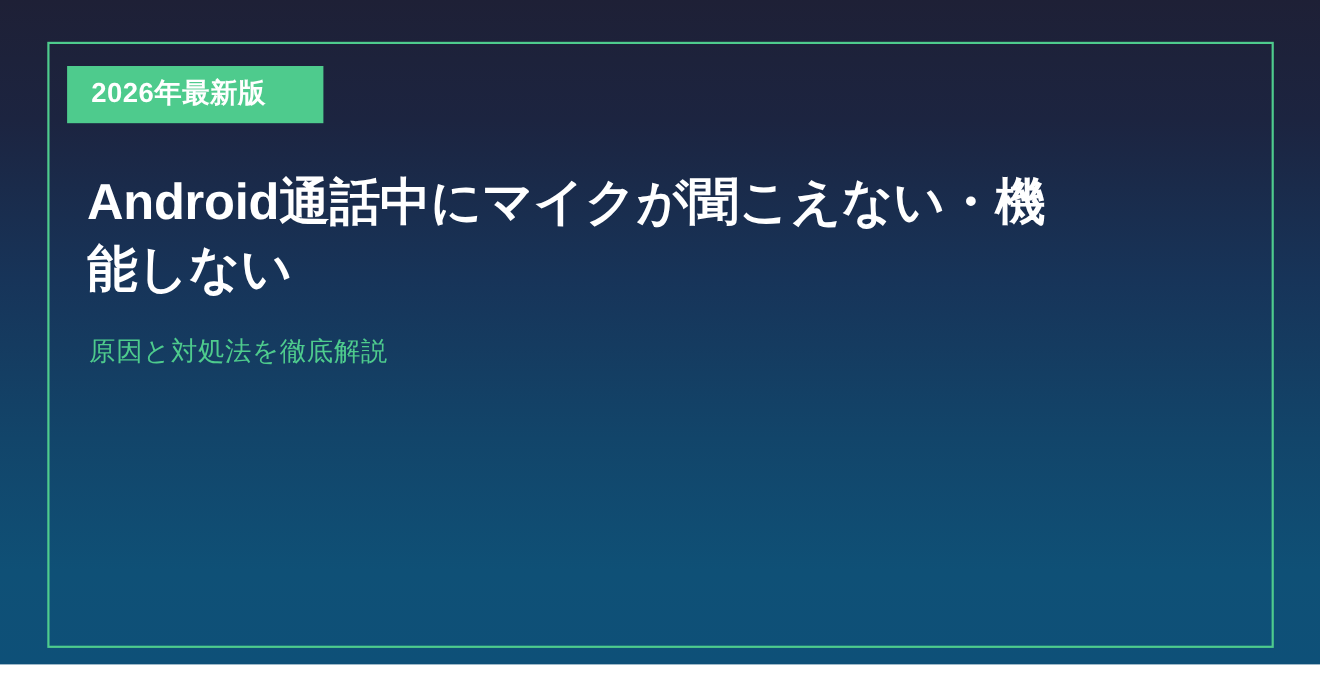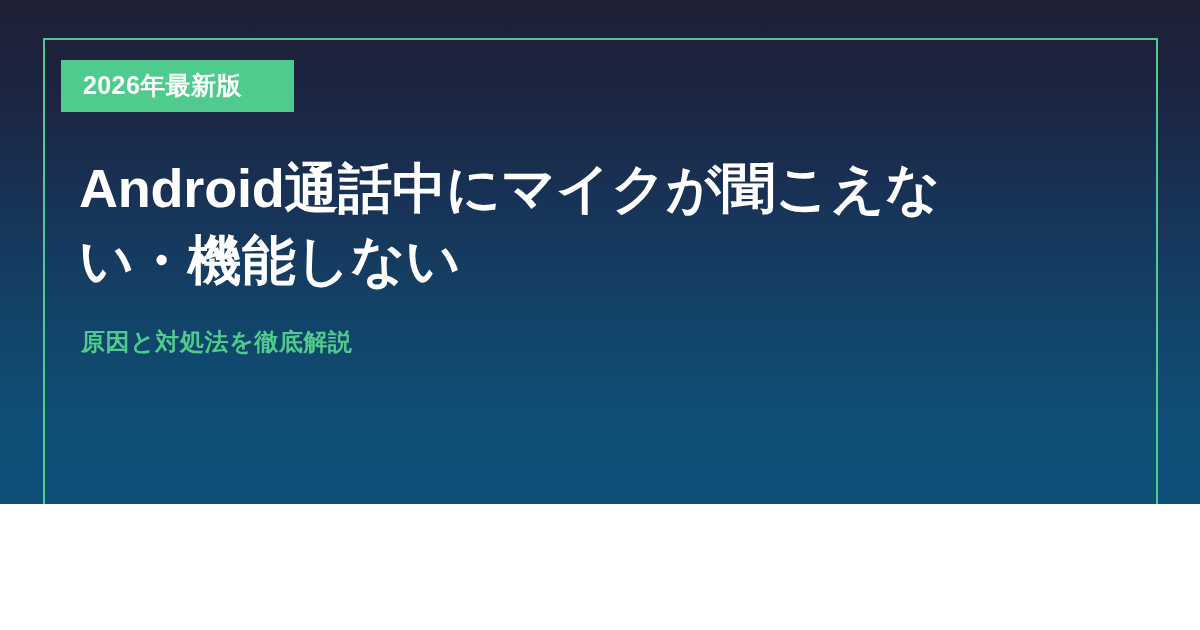--- a/index.html
+++ b/index.html
@@ -10,21 +10,21 @@
   body {
     width: 1200px;
     height: 630px;
     overflow: hidden;
     font-family: "Liberation Sans", "DejaVu Sans", sans-serif;
   }
 
   .og-card {
     position: relative;
     width: 1200px;
-    height: 504px;
+    height: 604px;
     box-sizing: border-box;
     background: linear-gradient(180deg,
         #1e2036 0%,
         #1c2440 18%,
         #173459 42%,
         #12456a 66%,
         #0f5076 86%,
         #0e5078 100%);
     overflow: hidden;
   }
@@ -60,33 +60,33 @@
     line-height: 1;
     padding: 13px 52px 14px 22px;
     letter-spacing: 0.4px;
     white-space: nowrap;
   }
 
   .headline {
     margin: 41px 0 0 0;
     padding: 0 0 0 18px;
     color: #ffffff;
-    font-size: 54px;
+    font-size: 46px;
     font-weight: 700;
     line-height: 1.33;
     letter-spacing: -0.2px;
     max-width: 900px;
   }
 
   .subheadline {
     margin: 28px 0 0 0;
     padding: 0 0 0 20px;
     color: #4ecb8d;
     font-size: 24px;
-    font-weight: 700;
+    font-weight: 400;
     line-height: 1.4;
     letter-spacing: 0.6px;
   }
 
   .watermark {
     position: absolute;
     right: 42px;
     bottom: 11px;
     color: #ffffff;
     opacity: 0.34;

